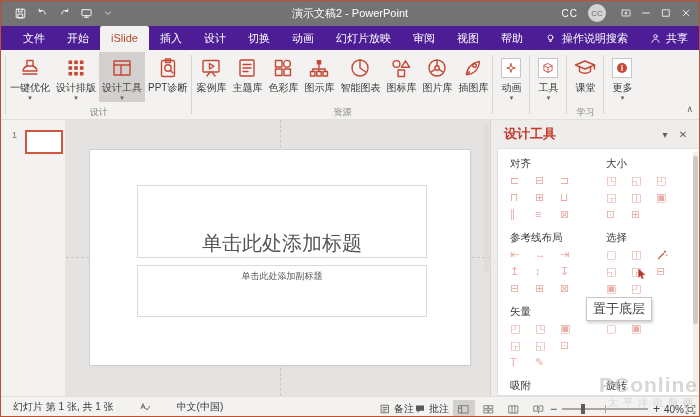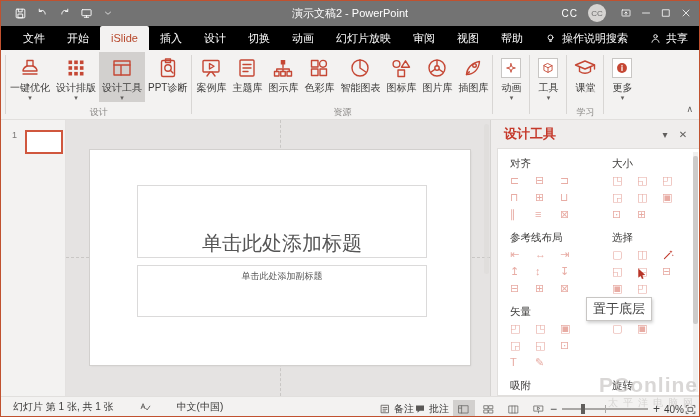--- a/index.html
+++ b/index.html
@@ -12,21 +12,21 @@
   .titlebar { position:absolute; left:0; top:0; width:700px; height:26px; background:#737373; display:flex; align-items:center; color:#fff; z-index:10; }
   .qat { display:flex; align-items:center; gap:6px; padding-left:12px; }
   .qbtn { display:inline-flex; align-items:center; justify-content:center; width:16px; height:16px; color:#fff; }
   .tb-title { position:absolute; left:0; right:0; text-align:center; font-size:11px; color:#fff; pointer-events:none; }
   .tb-right { position:absolute; right:4px; top:0; height:26px; display:flex; align-items:center; gap:10px; }
   .presence { font-size:10px; letter-spacing:1px; }
   .tb-avatar { width:18px; height:18px; border-radius:50%; background:#D6D4D2; color:#6b6b6b; font-size:8px; display:flex; align-items:center; justify-content:center; }
   .winbtn { display:inline-flex; align-items:center; justify-content:center; width:20px; height:20px; color:#fff; }
 
   
-  .menubar { position:absolute; left:0; top:26px; width:700px; height:24px; background:#000000; display:flex; align-items:stretch; color:#fff; z-index:9; }
+  .menubar { position:absolute; left:0; top:26px; width:700px; height:24px; background:#4c1d95; display:flex; align-items:stretch; color:#fff; z-index:9; }
   .tabs { display:flex; align-items:stretch; padding-left:12px; }
   .tab { display:flex; align-items:center; padding:0 11px; font-size:11px; cursor:default; }
   .tab.active { background:#F3F2F1; color:#B7472A; border-radius:2px 2px 0 0; }
   .menu-search { display:flex; align-items:center; gap:5px; margin-left:10px; font-size:11px; }
   .menu-share { position:absolute; right:12px; top:0; height:24px; display:flex; align-items:center; gap:4px; font-size:11px; }
 
   
   .ribbon { position:absolute; left:0; top:50px; width:700px; height:70px; background:#F3F2F1; border-bottom:1px solid #E1DFDD; display:flex; align-items:stretch; padding:2px 2px 0 4px; z-index:8; }
   .rgroup { display:flex; flex-direction:column; }
   .rbuttons { flex:1; display:flex; align-items:flex-start; }
@@ -54,21 +54,21 @@
   .ph-title { top:35px; height:73px; align-items:flex-end; padding-bottom:0; font-size:20px; color:#555; }
   .ph-sub { top:115px; height:52px; align-items:flex-start; padding-top:4px; font-size:9px; color:#555; }
   .canvas-scroll { position:absolute; right:1px; top:4px; width:5px; height:150px; background:#DCDAD9; border-radius:3px; opacity:.6; }
 
   
   .panel { position:absolute; left:490px; top:120px; width:210px; height:276px; background:#EFEDEC; border-left:1px solid #D6D4D2; z-index:5; }
   .panel-head { position:absolute; left:0; top:0; right:0; height:28px; display:flex; align-items:center; padding:0 8px 0 13px; }
   .panel-title { color:#C5392B; font-weight:bold; font-size:13px; flex:1; }
   .phbtn { color:#605e5c; font-size:10px; width:18px; text-align:center; }
   .panel-body { position:absolute; left:6px; right:0; top:28px; bottom:0; background:#fff; border:1px solid #E1DFDD; overflow:hidden; }
-  .panel-grid { display:grid; grid-template-columns:84px 1fr; column-gap:18px; padding:7px 10px 0 12px; }
+  .panel-grid { display:grid; grid-template-columns:84px 1fr; column-gap:12px; padding:7px 10px 0 12px; }
   .psec { margin-bottom:7px; }
   .pseclb { font-size:10.5px; color:#3b3a39; height:16px; line-height:14px; }
   .picons { display:grid; grid-template-columns:repeat(3,25px); grid-auto-rows:17px; }
   .pic { display:flex; align-items:center; color:#E8ACA4; font-size:11px; line-height:1; }
   .pic.red { color:#C0392B; }
   .panel-scroll { position:absolute; right:1px; top:3px; width:5px; bottom:3px; background:#F0EFEE; }
   .panel-scroll .pthumb { position:absolute; left:0; top:4px; width:5px; height:168px; background:#CDCBCA; border-radius:2px; }
   .tooltip { position:absolute; left:88px; top:148px; background:#fff; border:1px solid #C8C6C4; box-shadow:1px 2px 3px rgba(0,0,0,.18); font-size:13px; color:#444; padding:2px 6px; white-space:nowrap; z-index:7; }
   .pcursor { position:absolute; left:136px; top:118px; color:#B73427; z-index:8; }
 
@@ -272,40 +272,40 @@
                 <rect x="5" y="4" width="14" height="16" rx="1"></rect>
                 <path d="M8 8.5h8M8 12h8M8 15.5h5"></path>
               </svg>
             </div>
             <div class="rlb">主题库</div>
             <div class="rcar">&nbsp;</div>
           </div>
           <div class="rbtn">
             <div class="ric">
               <svg width="24" height="24" viewBox="0 0 24 24" fill="none" stroke="currentColor" stroke-width="1.4" stroke-linecap="round" stroke-linejoin="round">
+                <rect x="4.5" y="4.5" width="6.5" height="6.5"></rect>
+                <circle cx="16" cy="7.8" r="3.4"></circle>
+                <rect x="4.5" y="13" width="6.5" height="6.5"></rect>
+                <rect x="13" y="13" width="6.5" height="6.5"></rect>
+              </svg>
+            </div>
+            <div class="rlb">色彩库</div>
+            <div class="rcar">&nbsp;</div>
+          </div>
+          <div class="rbtn">
+            <div class="ric">
+              <svg width="24" height="24" viewBox="0 0 24 24" fill="none" stroke="currentColor" stroke-width="1.4" stroke-linecap="round" stroke-linejoin="round">
                 <rect x="9.75" y="4" width="4.5" height="4.5" fill="currentColor" stroke="none"></rect>
                 <path d="M12 8.5v3M5.75 15.5v-2.5h12.5v2.5M12 13v2.5"></path>
                 <rect x="3.5" y="15.5" width="4.5" height="4.5"></rect>
                 <rect x="9.75" y="15.5" width="4.5" height="4.5"></rect>
                 <rect x="16" y="15.5" width="4.5" height="4.5"></rect>
               </svg>
             </div>
             <div class="rlb">图示库</div>
-            <div class="rcar">&nbsp;</div>
-          </div>
-          <div class="rbtn">
-            <div class="ric">
-              <svg width="24" height="24" viewBox="0 0 24 24" fill="none" stroke="currentColor" stroke-width="1.4" stroke-linecap="round" stroke-linejoin="round">
-                <rect x="4.5" y="4.5" width="6.5" height="6.5"></rect>
-                <circle cx="16" cy="7.8" r="3.4"></circle>
-                <rect x="4.5" y="13" width="6.5" height="6.5"></rect>
-                <rect x="13" y="13" width="6.5" height="6.5"></rect>
-              </svg>
-            </div>
-            <div class="rlb">色彩库</div>
             <div class="rcar">&nbsp;</div>
           </div>
           <div class="rbtn">
             <div class="ric">
               <svg width="24" height="24" viewBox="0 0 24 24" fill="none" stroke="currentColor" stroke-width="1.4" stroke-linecap="round" stroke-linejoin="round">
                 <circle cx="12" cy="12" r="8"></circle>
                 <path d="M12 12V4M12 12l6.5 4.5"></path>
               </svg>
             </div>
             <div class="rlb">智能图表</div>

